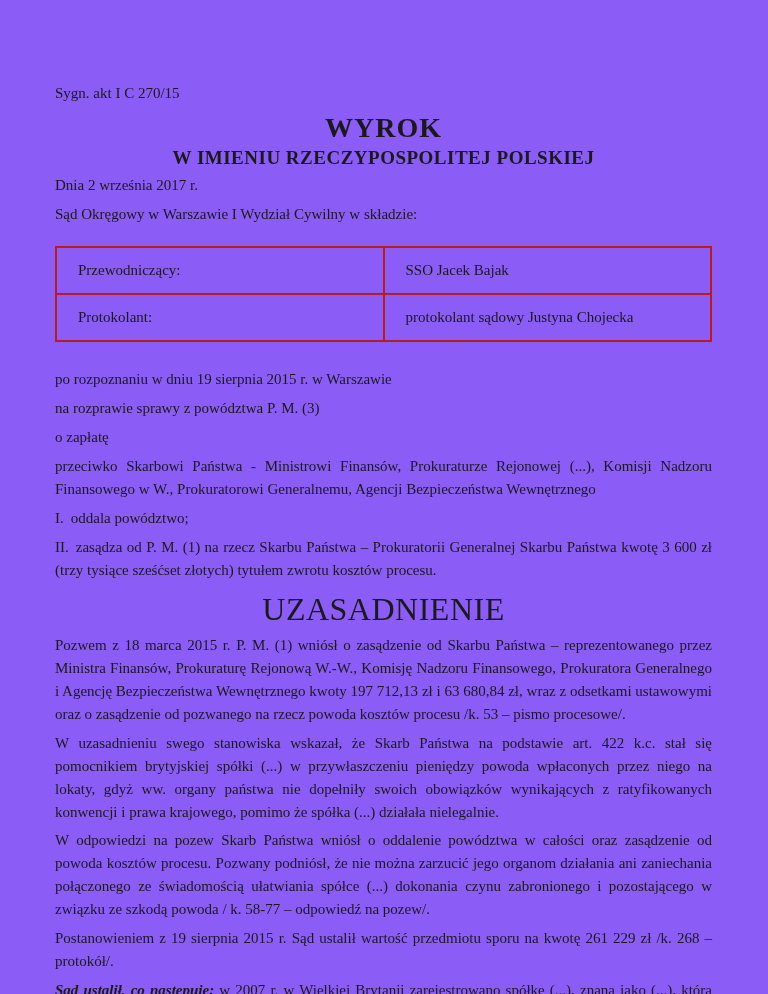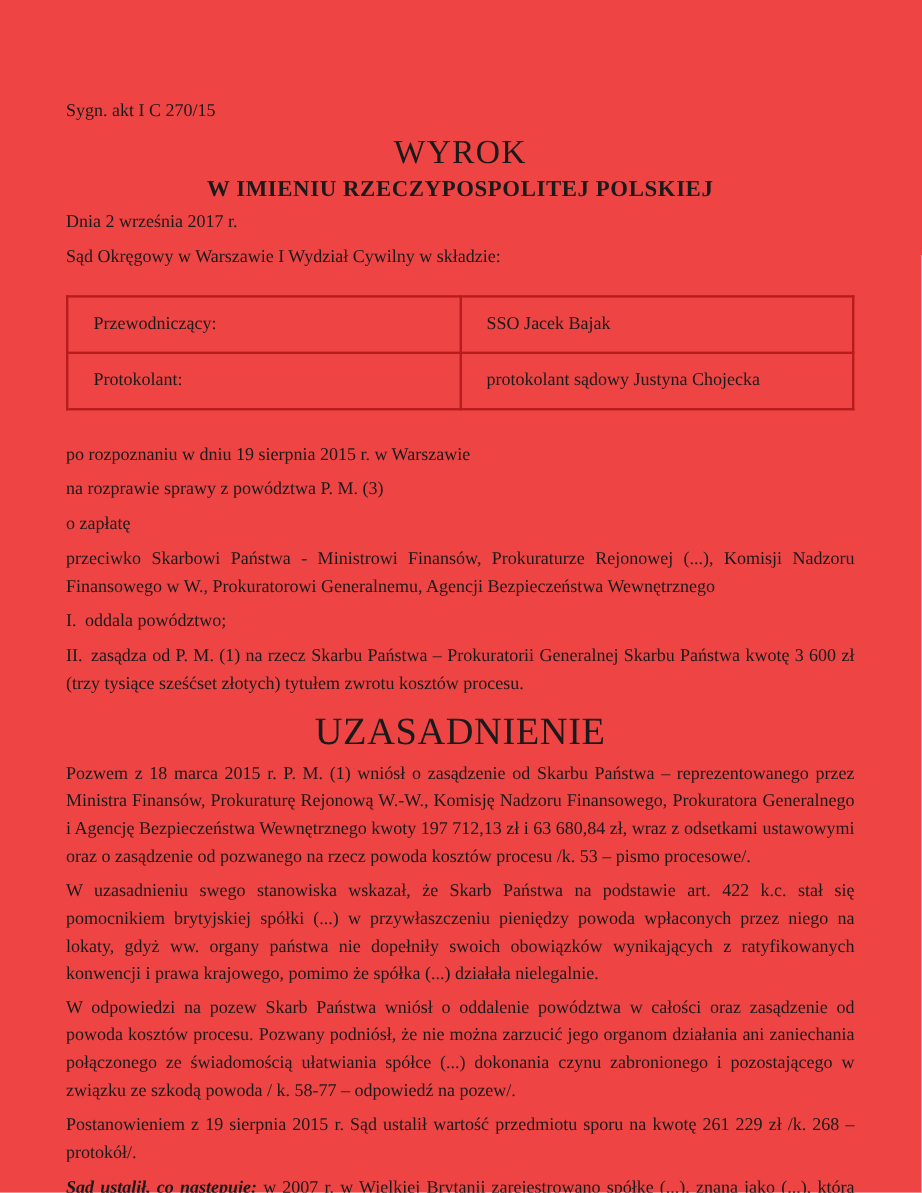--- a/index.html
+++ b/index.html
@@ -7,34 +7,34 @@
     padding: 0;
     background: #ffffff;
   }
   .page {
     position: relative;
     box-sizing: border-box;
     width: 768px;
     height: 994px;
     margin: 0;
     padding: 82px 56px 0 55px;
-    background: #ef4444;
+    background: #8b5cf6;
     color: #1a1a1a;
     font-family: "Liberation Serif", "DejaVu Serif", serif;
     font-size: 15px;
     line-height: 1.53;
   }
   .sygn {
     margin: 0 0 4px 0;
   }
   .title {
     margin: 6px 0 2px 0;
     text-align: center;
     font-size: 28px;
-    font-weight: 400;
+    font-weight: 700;
     letter-spacing: 1px;
     line-height: 1.2;
   }
   .subtitle {
     margin: 0 0 0 0;
     text-align: center;
     font-size: 19px;
     font-weight: 700;
     letter-spacing: 0.5px;
     line-height: 1.2;

